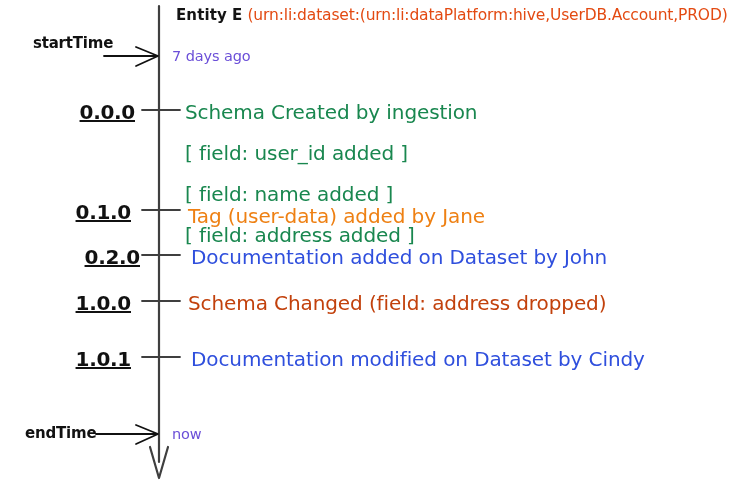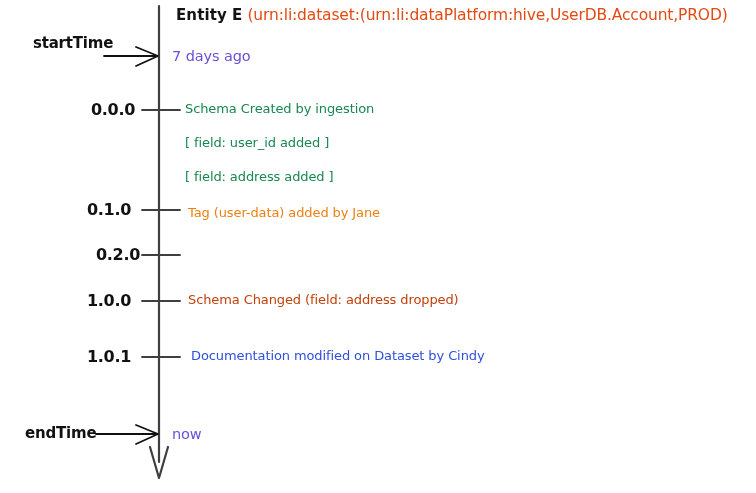--- a/index.html
+++ b/index.html
@@ -58,28 +58,29 @@
     letter-spacing: -0.2px;
   }
   .boundary-value {
     color: #6b4fd8;
     font-size: 14.5px;
     letter-spacing: -0.1px;
   }
   
   .version-label {
     color: #111111;
-    font-size: 16px;
+    font-size: 20px;
     font-weight: bold;
     letter-spacing: -0.3px;
     text-align: right;
+    text-decoration: underline;
   }
   
   .event-text {
-    font-size: 13px;
+    font-size: 20px;
     letter-spacing: -0.1px;
   }
   .event-text .sub {
     display: block;
     margin-top: 21px;
   }
   .c-green  { color: #19874f; }
   .c-orange { color: #ee8013; }
   .c-blue   { color: #2f4fdd; }
   .c-red    { color: #c2410c; }
@@ -113,29 +114,33 @@
     <span id="title-entity">Entity E</span><span style="display:inline-block;width:5px"></span><span id="title-urn">(urn:li:dataset:(urn:li:dataPlatform:hive,UserDB.Account,PROD)</span>
   </div>
 
   <div class="lbl boundary-name" style="left:33px; top:36px;">startTime</div>
   <div class="lbl boundary-value c-purple" style="left:172px; top:49px;">7 days ago</div>
 
   <div class="lbl version-label" style="left:58px; top:102px; width:77px;">0.0.0</div>
   <div class="lbl event-text c-green" style="left:185px; top:102px;">
     <span>Schema Created by ingestion</span>
     <span class="sub">[ field: user_id added ]</span>
+    <span class="sub">[ field: name added ]</span>
     <span class="sub">[ field: address added ]</span>
   </div>
 
   <div class="lbl version-label" style="left:58px; top:202px; width:73px;">0.1.0</div>
   <div class="lbl event-text c-orange" style="left:188px; top:206px;">
     <span>Tag (user-data) added by Jane</span>
   </div>
 
   <div class="lbl version-label" style="left:58px; top:247px; width:82px;">0.2.0</div>
+  <div class="lbl event-text c-blue" style="left:191px; top:247px;">
+    <span>Documentation added on Dataset by John</span>
+  </div>
 
   <div class="lbl version-label" style="left:58px; top:293px; width:73px;">1.0.0</div>
   <div class="lbl event-text c-red" style="left:188px; top:293px;">
     <span>Schema Changed (field: address dropped)</span>
   </div>
 
   <div class="lbl version-label" style="left:58px; top:349px; width:73px;">1.0.1</div>
   <div class="lbl event-text c-blue" style="left:191px; top:349px;">
     <span>Documentation modified on Dataset by Cindy</span>
   </div>

